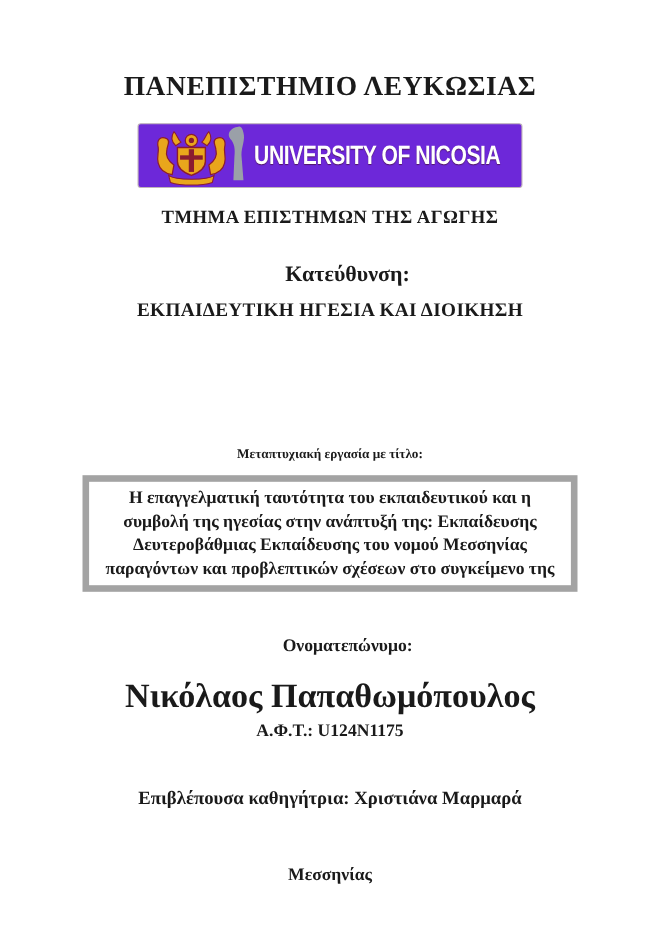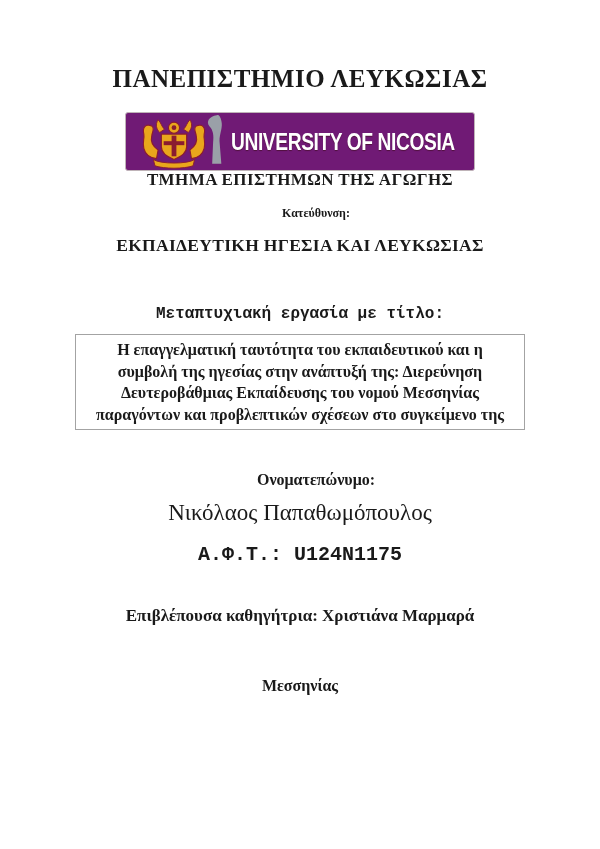--- a/index.html
+++ b/index.html
@@ -19,21 +19,21 @@
     margin: 64px 0 0 0;
     font-size: 25px;
     line-height: 30px;
     font-weight: bold;
     letter-spacing: 0.5px;
   }
   .banner {
     width: 350px;
     height: 59px;
     margin: 18px auto 0 auto;
-    background: #701a75;
+    background: #6d28d9;
     border: 1px solid #bfb3b8;
     border-radius: 3px;
     display: flex;
     align-items: center;
     padding: 0 10px 0 7px;
     box-sizing: border-box;
     text-align: left;
   }
   .crest { width: 82px; height: 54px; flex: 0 0 auto; }
   .flame { width: 22px; height: 52px; flex: 0 0 auto; margin-left: -12px; margin-top: -4px; }
@@ -42,37 +42,37 @@
     font-family: "Liberation Sans", sans-serif;
     font-weight: bold;
     font-size: 24px;
     letter-spacing: -0.5px;
     white-space: nowrap;
     transform: scaleX(0.80);
     transform-origin: left center;
     margin-left: 6px;
     text-shadow: 0 1px 1px rgba(60,10,25,0.6);
   }
-  .department { font-size: 17px; line-height: 18px; font-weight: bold; letter-spacing: 0.4px; }
-  .direction-label { margin-top: 16px; font-size: 12px; line-height: 17px; font-weight: bold; padding-left: 32px; }
+  .department { margin-top: 18px; font-size: 17px; line-height: 18px; font-weight: bold; letter-spacing: 0.4px; }
+  .direction-label { margin-top: 34px; font-size: 20px; line-height: 17px; font-weight: bold; padding-left: 32px; }
   .direction-value { margin-top: 14px; font-size: 17.5px; line-height: 18px; font-weight: bold; letter-spacing: 0.3px; }
-  .thesis-intro { margin-top: 52px; font-size: 16px; line-height: 17px; font-weight: bold; font-family: Liberation Mono, monospace; }
+  .thesis-intro { margin-top: 114px; font-size: 12px; line-height: 17px; font-weight: bold; }
   .title-box {
     width: 450px;
     margin: 11px auto 0 auto;
-    border: 1px solid #a3a3a3;
+    border: 6px solid #a3a3a3;
     padding: 4px 2px;
     box-sizing: border-box;
     font-size: 16px;
     line-height: 21.5px;
     font-weight: bold;
   }
   .name-label { margin-top: 41px; font-size: 16px; line-height: 17px; font-weight: bold; padding-left: 32px; }
-  .author-name { margin-top: 12px; font-size: 23px; line-height: 26px; font-weight: normal; }
-  .author-id { margin-top: 20px; font-size: 20px; line-height: 17px; font-weight: bold; font-family: Liberation Mono, monospace; }
+  .author-name { margin-top: 24px; font-size: 31px; line-height: 26px; font-weight: bold; }
+  .author-id { margin-top: 10px; font-size: 16px; line-height: 17px; font-weight: bold; }
   .supervisor { margin-top: 44px; font-size: 17px; line-height: 18px; font-weight: bold; }
   .location { margin-top: 52px; font-size: 16px; line-height: 17px; font-weight: bold; }
   .year { margin-top: 16px; font-size: 16px; line-height: 17px; font-weight: bold; }
 </style>
 </head>
 <body>
 
 <div class="page">
 
   <h1 class="university-title">ΠΑΝΕΠΙΣΤΗΜΙΟ ΛΕΥΚΩΣΙΑΣ</h1>
@@ -99,27 +99,27 @@
     <svg class="flame" viewBox="0 0 24 56" xmlns="http://www.w3.org/2000/svg">
       <path d="M15,1 C7,2 3,8 7,13 C11,17 12,23 11,31 L10,54 L20,54 L18,29 C18,21 22,14 20,7 C19,2 17,0 15,1 Z" fill="#9aa0a8"></path>
     </svg>
     <span class="banner-text">UNIVERSITY OF NICOSIA</span>
   </div>
 
   <div class="department">ΤΜΗΜΑ ΕΠΙΣΤΗΜΩΝ ΤΗΣ ΑΓΩΓΗΣ</div>
 
   <div class="direction-label">Κατεύθυνση:</div>
 
-  <div class="direction-value">ΕΚΠΑΙΔΕΥΤΙΚΗ ΗΓΕΣΙΑ ΚΑΙ ΛΕΥΚΩΣΙΑΣ</div>
+  <div class="direction-value">ΕΚΠΑΙΔΕΥΤΙΚΗ ΗΓΕΣΙΑ ΚΑΙ ΔΙΟΙΚΗΣΗ</div>
 
   <div class="thesis-intro">Μεταπτυχιακή εργασία με τίτλο:</div>
 
   <div class="title-box">
     <div>Η επαγγελματική ταυτότητα του εκπαιδευτικού και η</div>
-    <div>συμβολή της ηγεσίας στην ανάπτυξή της: Διερεύνηση</div>
+    <div>συμβολή της ηγεσίας στην ανάπτυξή της: Εκπαίδευσης</div>
     <div>Δευτεροβάθμιας Εκπαίδευσης του νομού Μεσσηνίας</div>
     <div>παραγόντων και προβλεπτικών σχέσεων στο συγκείμενο της</div>
   </div>
 
   <div class="name-label">Ονοματεπώνυμο:</div>
 
   <div class="author-name">Νικόλαος Παπαθωμόπουλος</div>
 
   <div class="author-id"><span>Α.Φ.Τ.:</span> <span>U124N1175</span></div>
 

